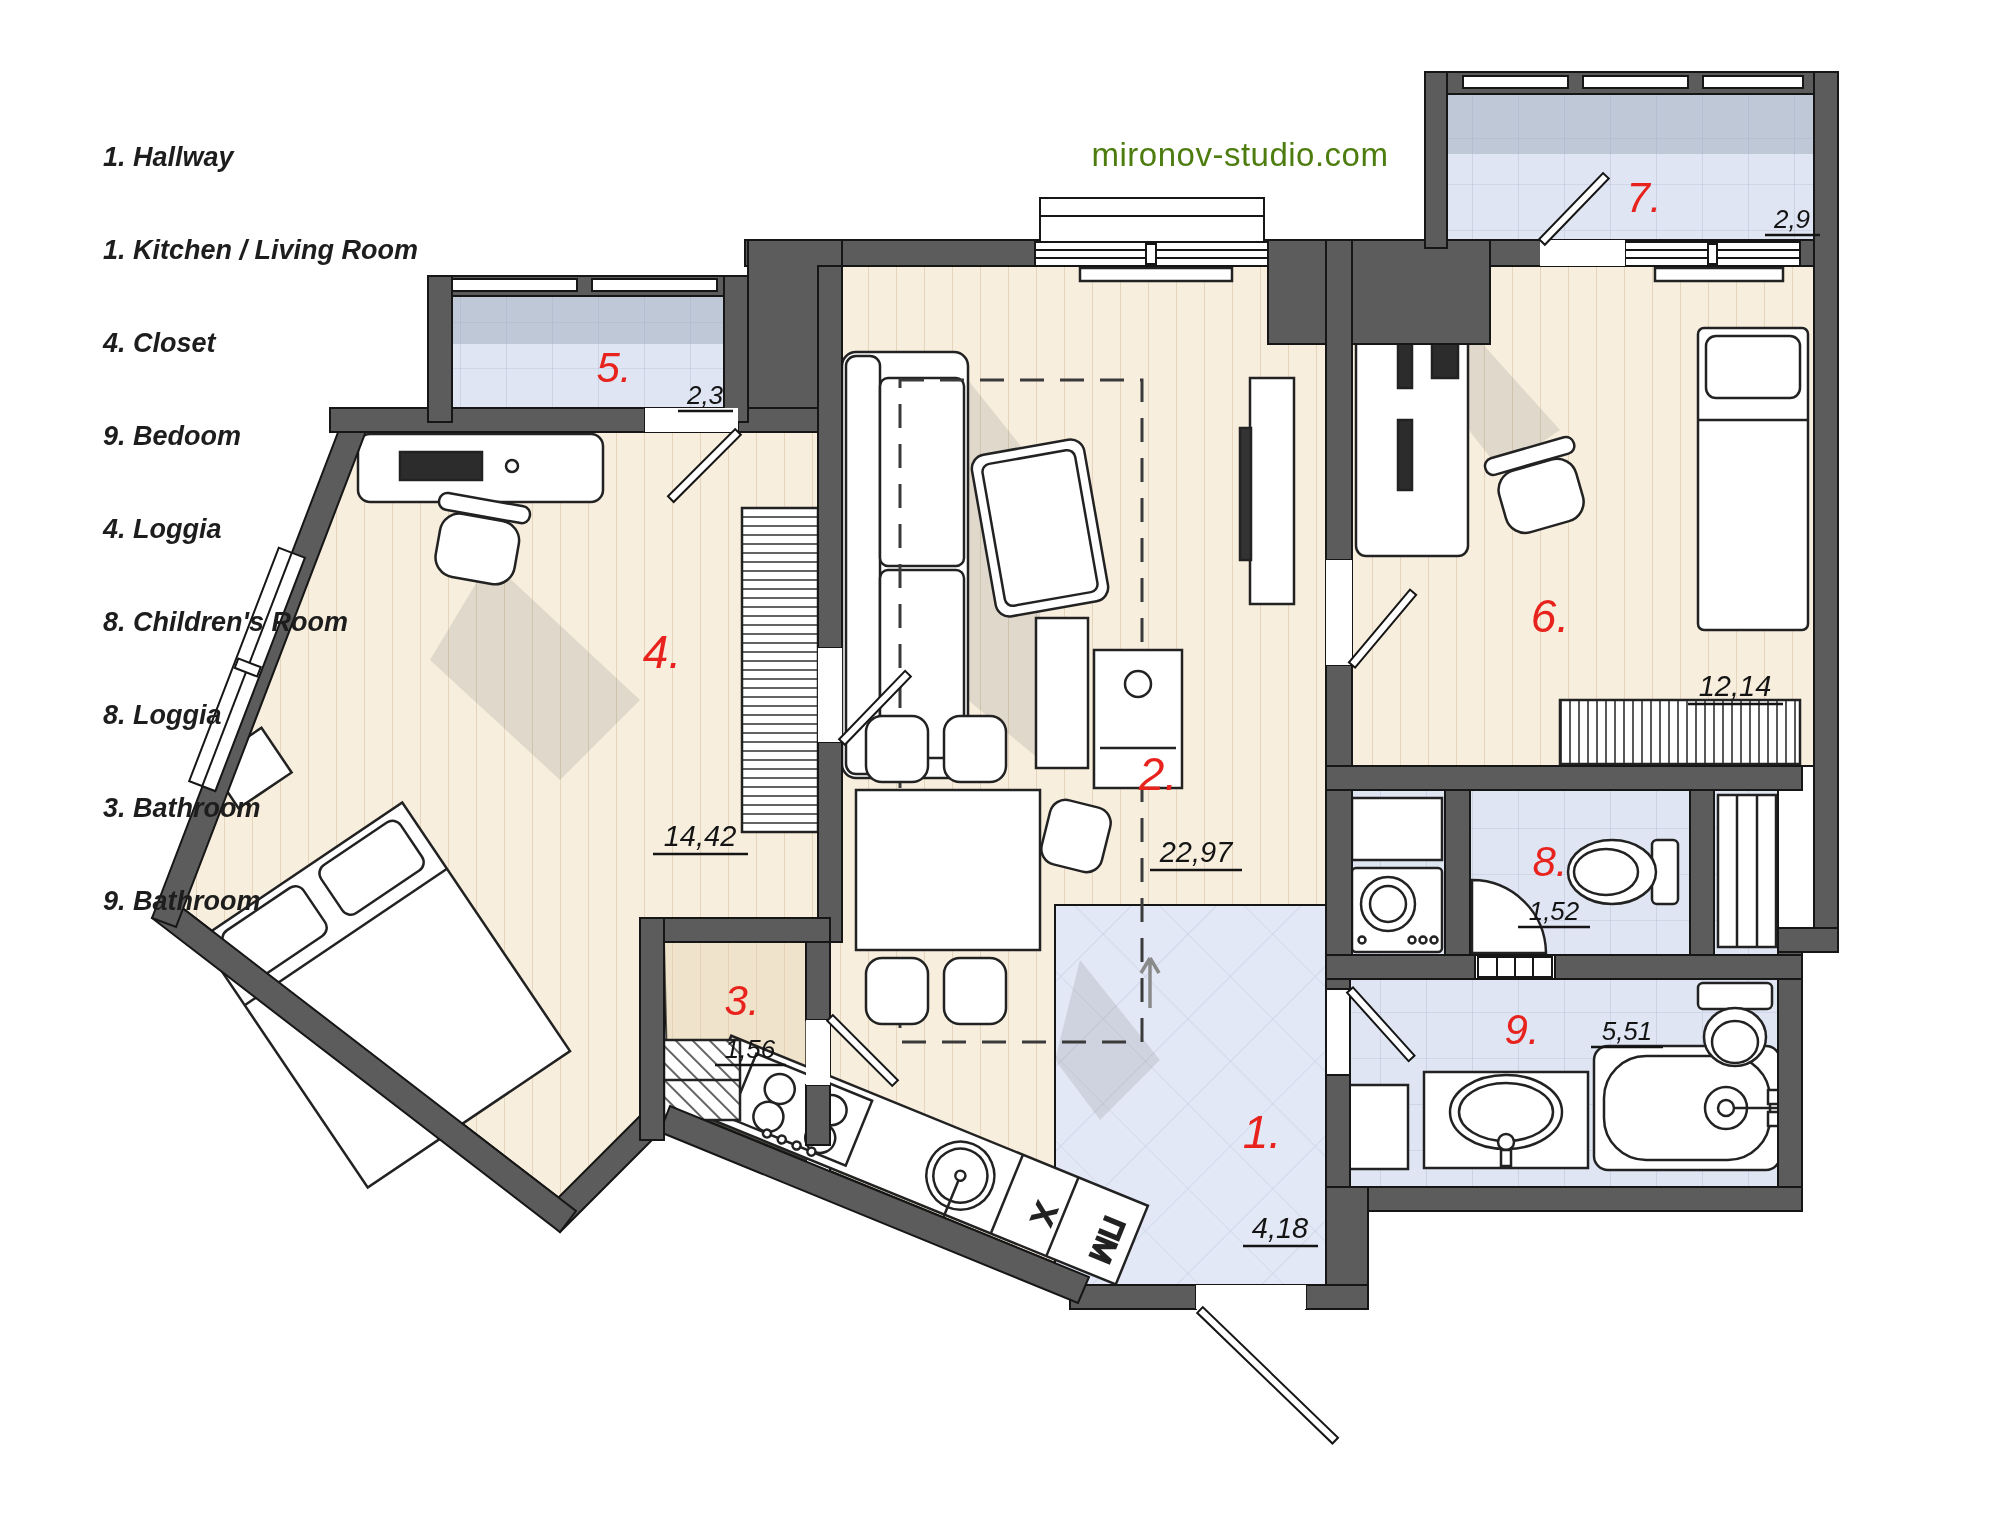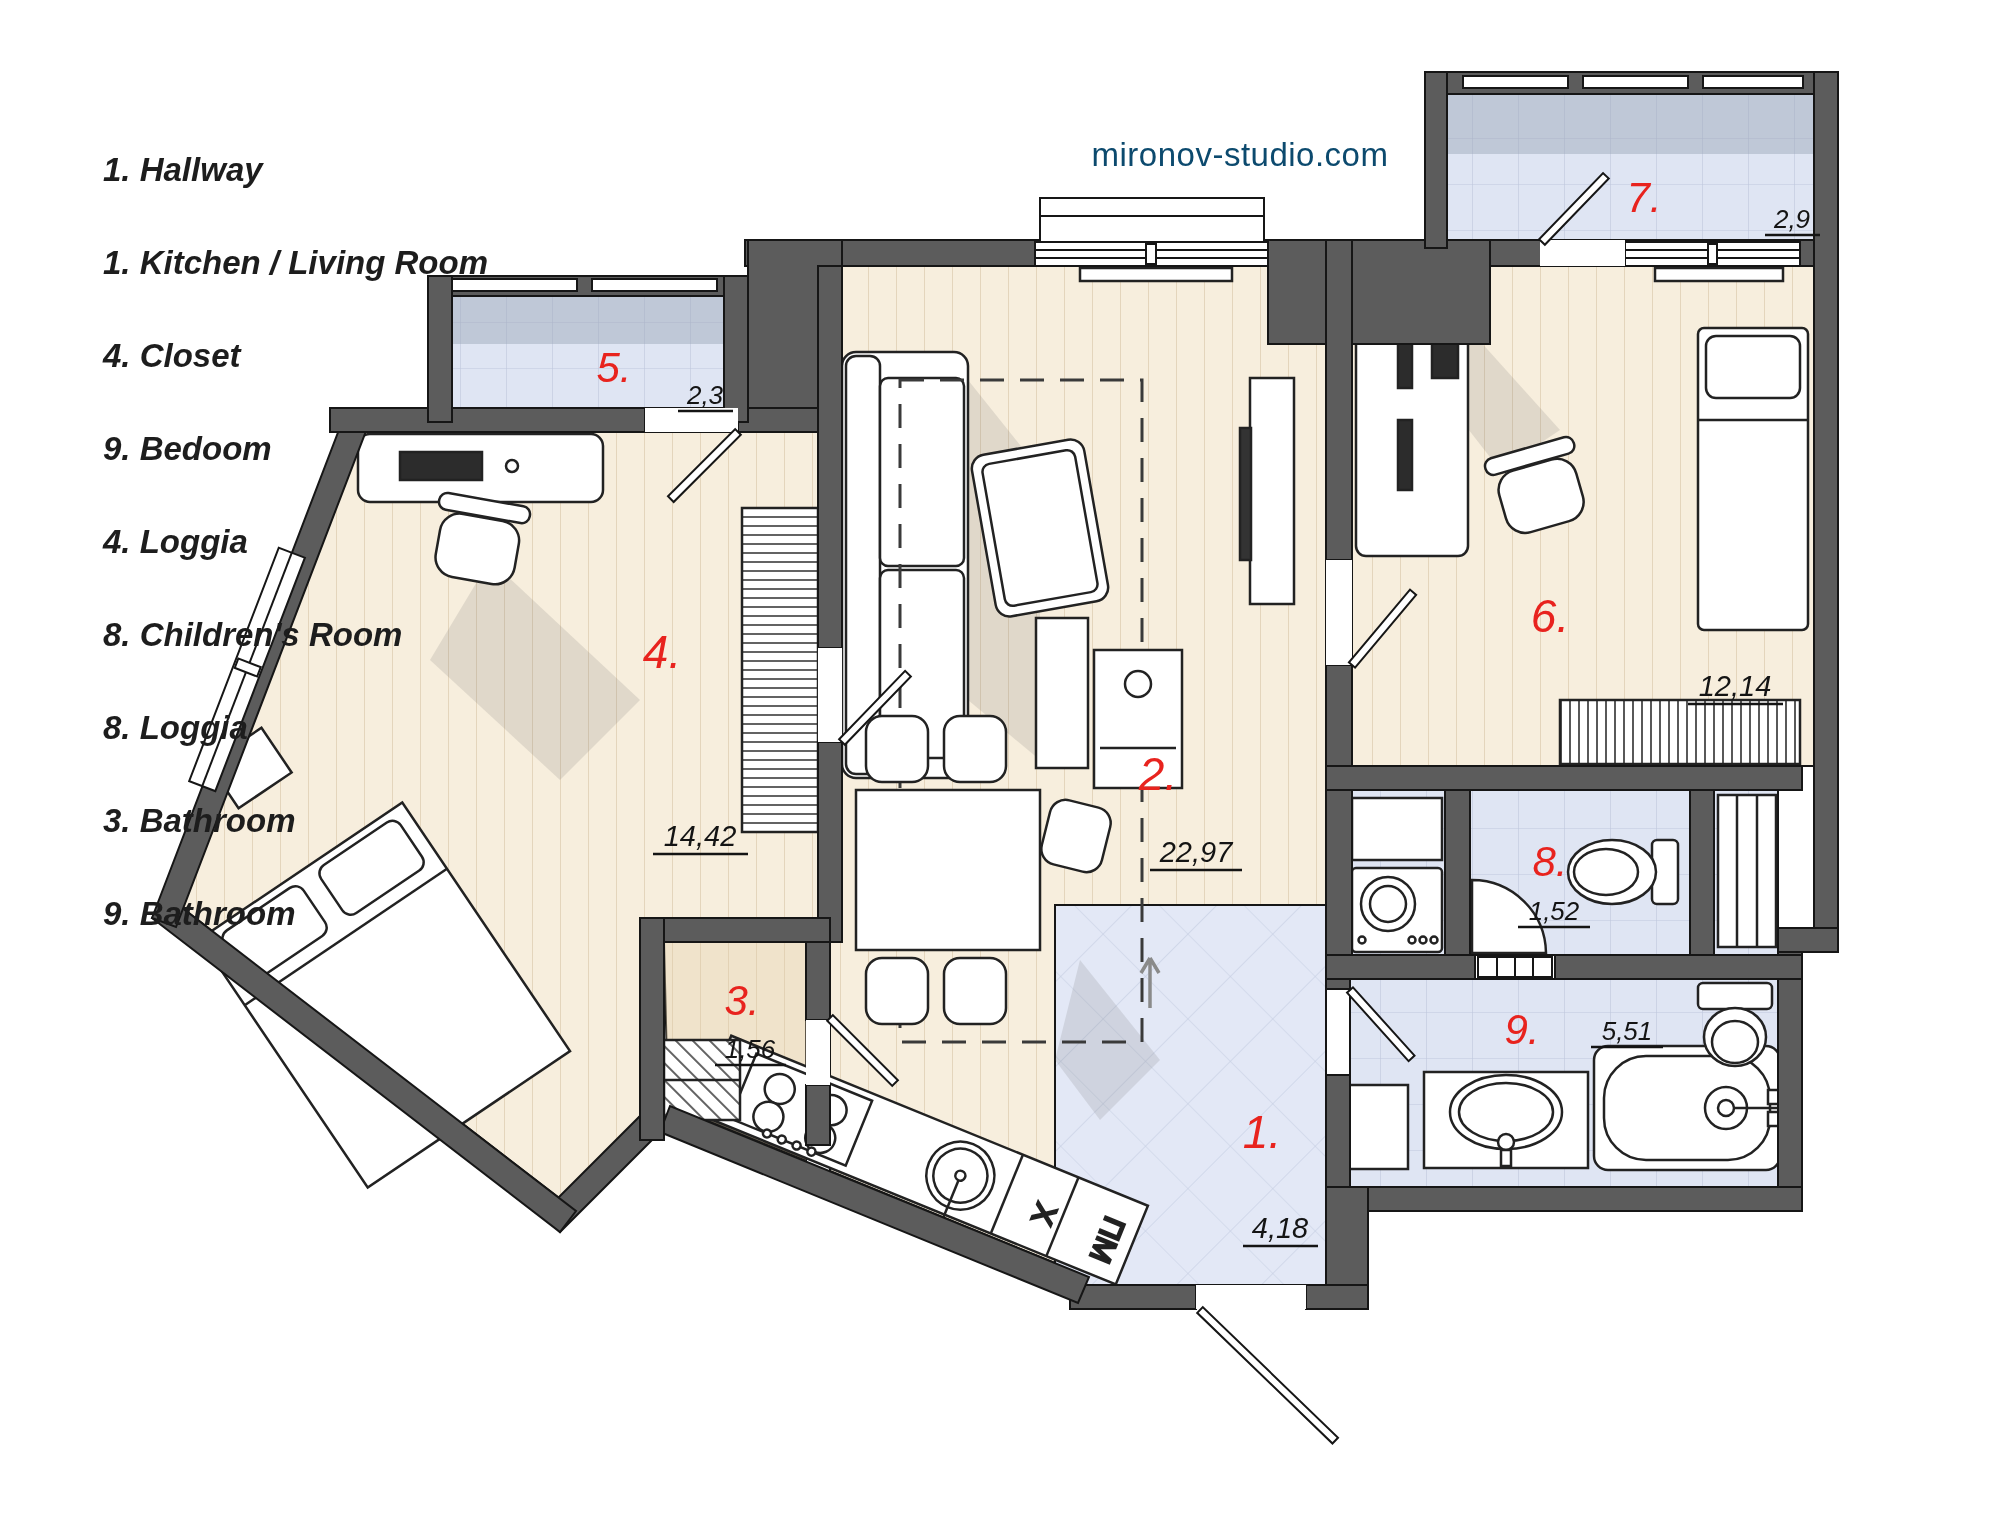--- a/index.html
+++ b/index.html
@@ -1,22 +1,22 @@
 <!DOCTYPE html>
 <html><head>
 <meta charset="utf-8">
 <style>
   html,body{margin:0;padding:0;background:#ffffff;}
   body{font-family:"Liberation Sans", sans-serif;}
   #stage{position:relative;width:2000px;height:1533px;background:#ffffff;overflow:hidden;}
   #plan-svg{position:absolute;left:0;top:0;}
-  #legend{position:absolute;left:103px;top:92px;color:#1d1d1d;
-          font-style:italic;font-weight:bold;font-size:33px;line-height:31px;white-space:pre;}
+  #legend{position:absolute;left:103px;top:80px;color:#1d1d1d;
+          font-style:italic;font-weight:bold;font-size:27px;line-height:31px;white-space:pre;}
   #watermark{position:absolute;left:1040px;top:136px;width:400px;text-align:center;
-             color:#0c4a6e;font-size:33px;letter-spacing:.5px;}
+             color:#4d7c0f;font-size:33px;letter-spacing:.5px;}
   .room-num{fill:#e8231e;font-style:italic;font-size:46px;text-anchor:middle;}
   .room-num.sm{font-size:42px;}
   .room-area{fill:#141414;font-style:italic;font-size:29px;text-anchor:middle;}
   .room-area.sm{font-size:26px;}
   .counter-label{fill:#1a1a1a;font-size:30px;text-anchor:middle;}
 </style>
 </head>
 <body>
 
 <div id="stage">

